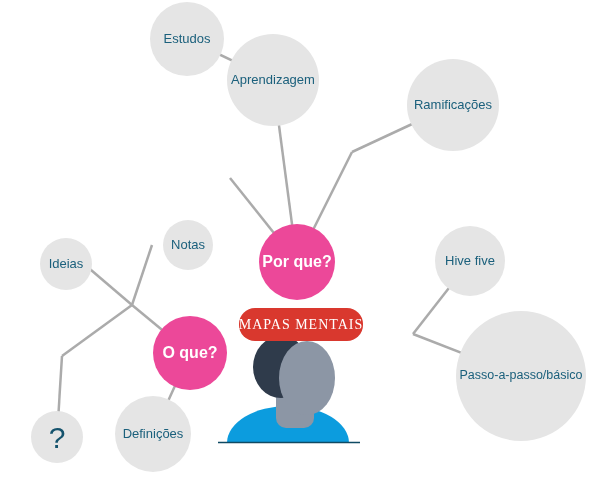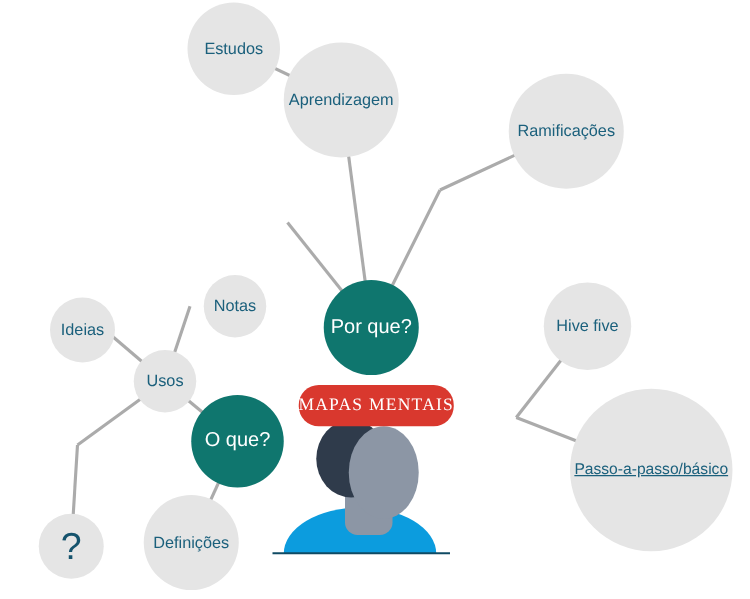--- a/index.html
+++ b/index.html
@@ -29,23 +29,24 @@
     box-sizing: border-box;
     padding: 2px;
     line-height: 1.1;
   }
   .node.teal {
     background: #e5e5e5;
     color: #1B607C;
     font-size: 13px;
   }
   .node.navy {
-    background: #0f766e;
+    background: #ec4899;
     color: #ffffff;
     font-size: 16px;
+    font-weight: bold;
   }
   .node .qmark-text { font-size: 30px; color: #15536D; }
   .node.small-label { font-size: 12.5px; }
   #person {
     position: absolute;
     left: 210px; top: 330px;
     width: 160px; height: 120px;
     z-index: 2;
   }
   #central-topic {
@@ -84,27 +85,26 @@
       <line x1="62" y1="356" x2="57" y2="437"></line>
       <line x1="413" y1="334" x2="470" y2="261"></line>
       <line x1="413" y1="334" x2="521" y2="376"></line>
     </svg>
 
   <div class="node teal" style="left:150px; top:2px;   width:74px;  height:74px;">Estudos</div>
   <div class="node teal" style="left:227px; top:34px;  width:92px;  height:92px;">Aprendizagem</div>
   <div class="node teal" style="left:407px; top:59px;  width:92px;  height:92px;">Ramificações</div>
   <div class="node teal" style="left:127px; top:220px; width:50px;  height:50px;margin-left:36px;">Notas</div>
   <div class="node teal" style="left:40px;  top:238px; width:52px;  height:52px;">Ideias</div>
-  <div class="node teal" style="left:107px; top:280px; width:50px;  height:50px;">Usos</div>
   <div class="node teal" style="left:31px;  top:411px; width:52px;  height:52px;">
       <span class="qmark-text">?</span>
     </div>
   <div class="node teal" style="left:115px; top:396px; width:76px;  height:76px;">Definições</div>
   <div class="node teal" style="left:435px; top:226px; width:70px;  height:70px;">Hive five</div>
-  <div class="node teal small-label" style="left:456px; top:311px; width:130px; height:130px;text-decoration:underline;">Passo-a-passo/básico</div>
+  <div class="node teal small-label" style="left:456px; top:311px; width:130px; height:130px;">Passo-a-passo/básico</div>
 
   <div class="node navy" style="left:259px; top:224px; width:76px; height:76px;">Por que?</div>
   <div class="node navy" style="left:153px; top:316px; width:74px; height:74px;">O que?</div>
 
   <svg id="person" viewBox="210 330 160 120">
     <path d="M227,443 A61,37 0 0 1 349,443 Z" fill="#0C9CDE"></path>
     <line x1="218" y1="442.5" x2="360" y2="442.5" stroke="#0F4A63" stroke-width="1.6"></line>
     <rect x="276" y="378" width="38" height="50" rx="10" fill="#8C96A5"></rect>
     <ellipse cx="281" cy="367" rx="28" ry="31" fill="#2F3B4B"></ellipse>
     <ellipse cx="307" cy="378" rx="28" ry="37" fill="#8C96A5"></ellipse>

